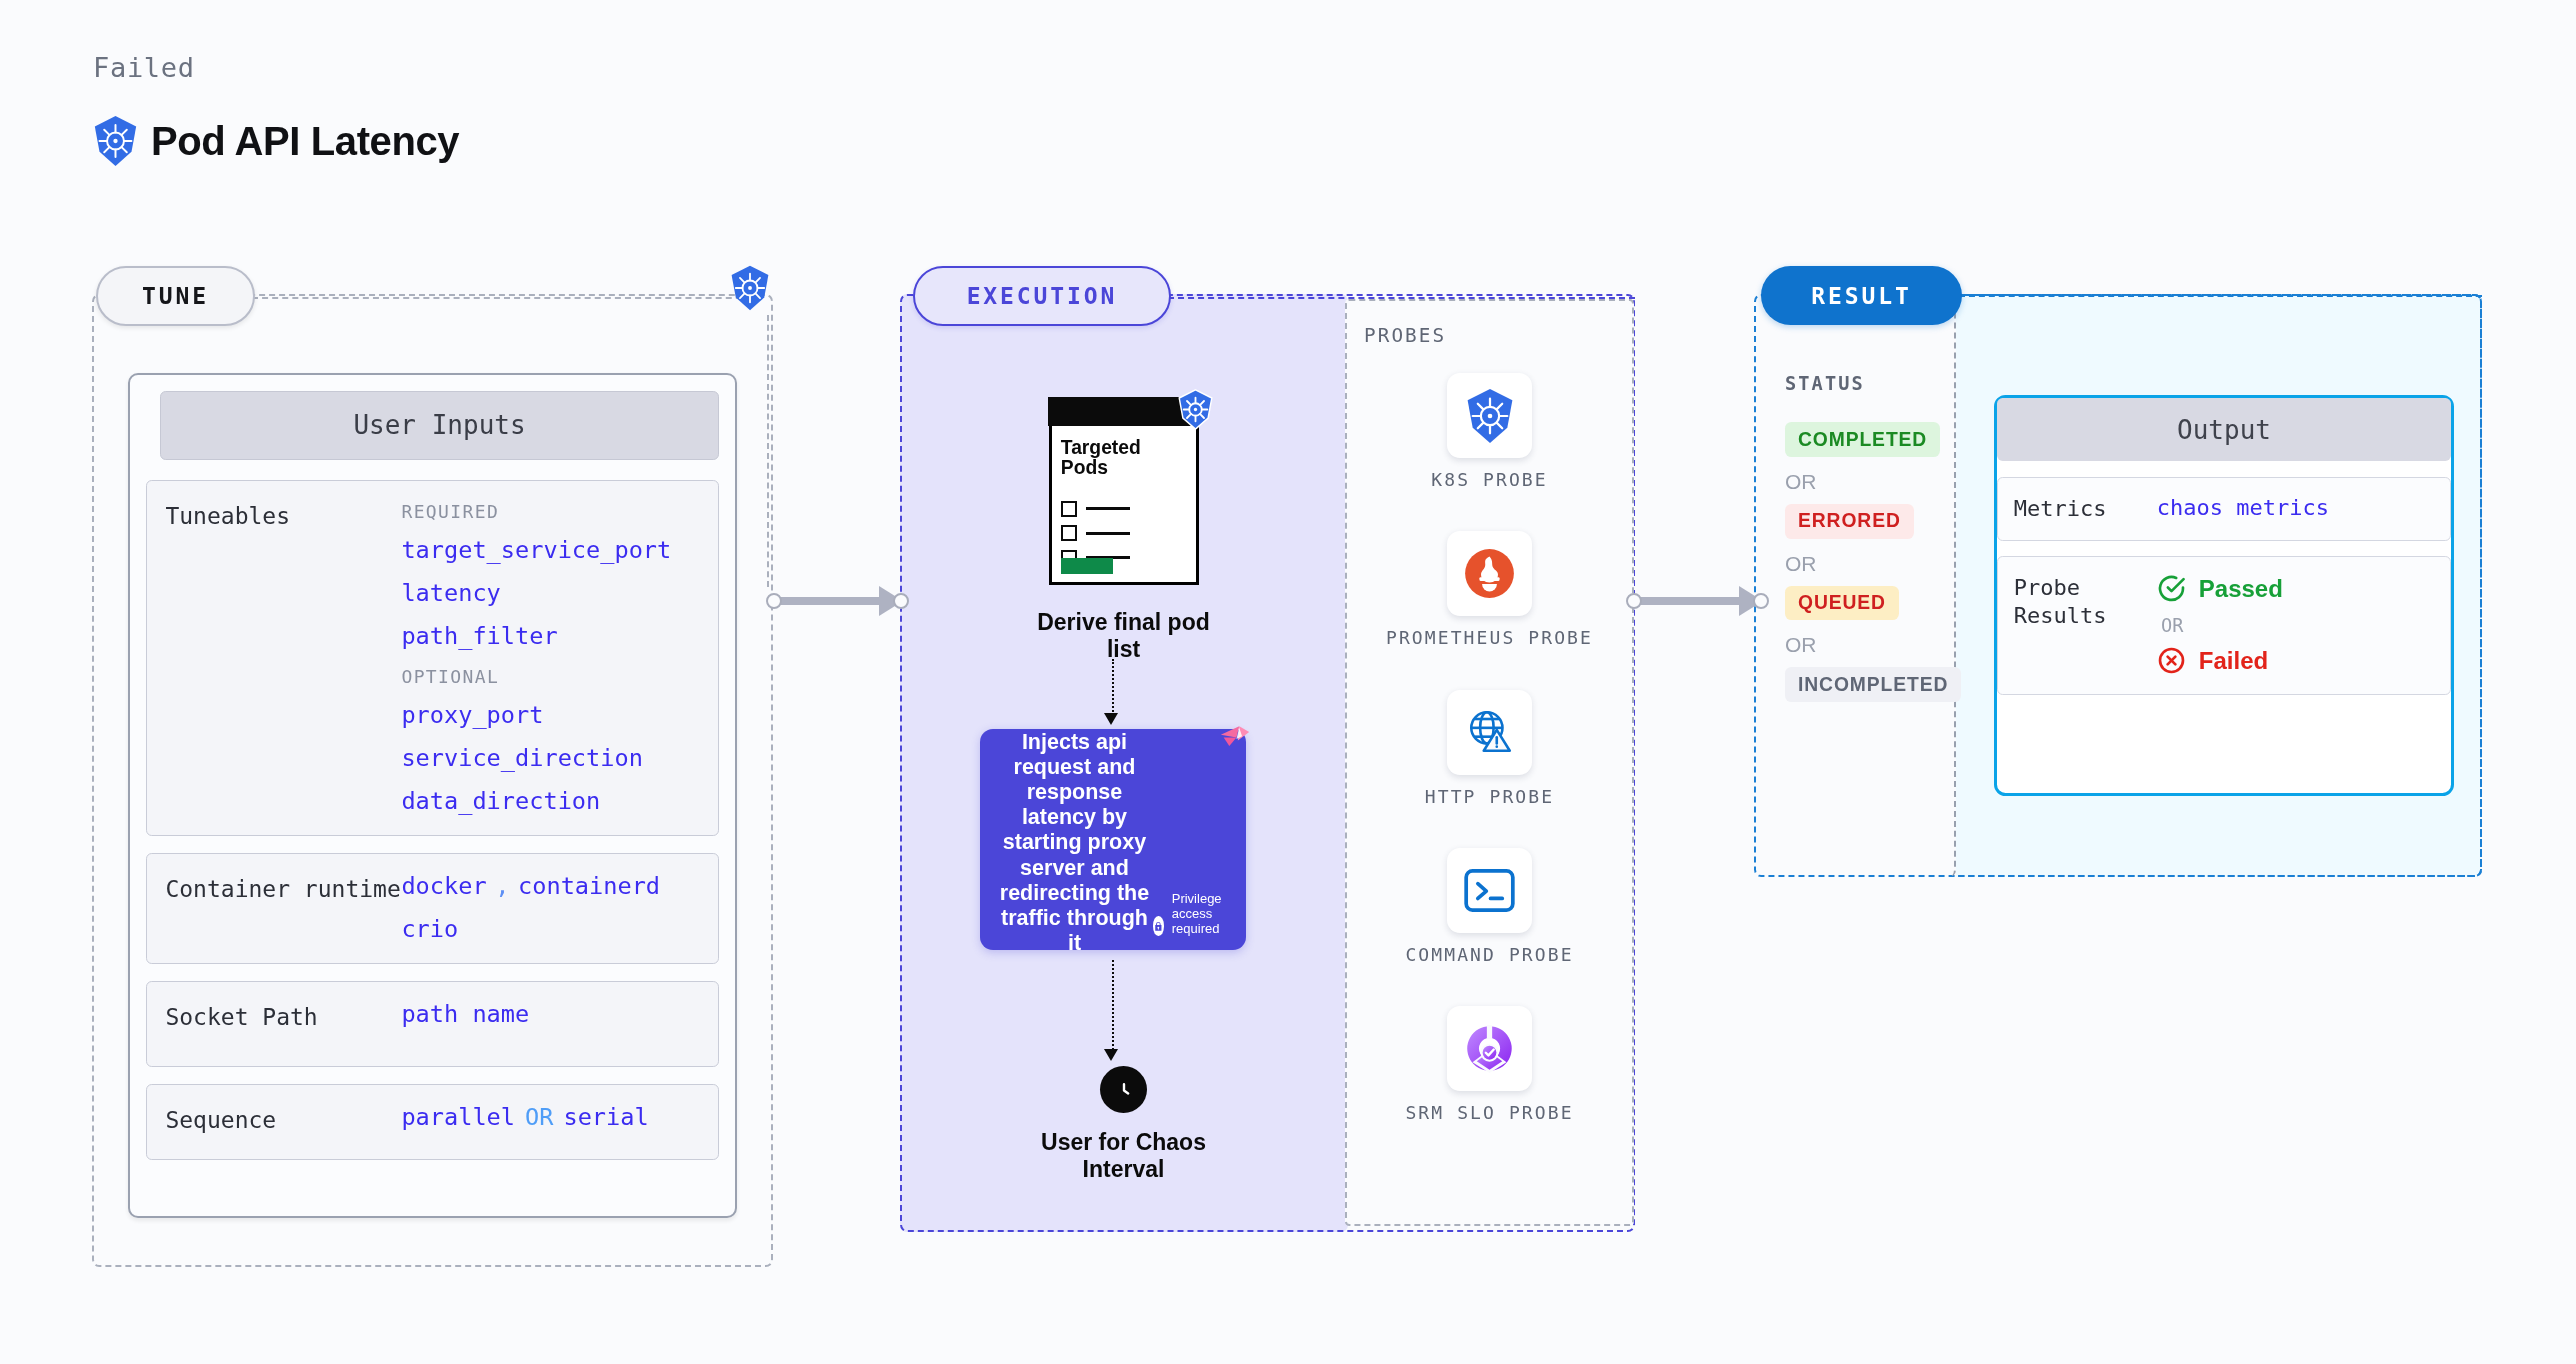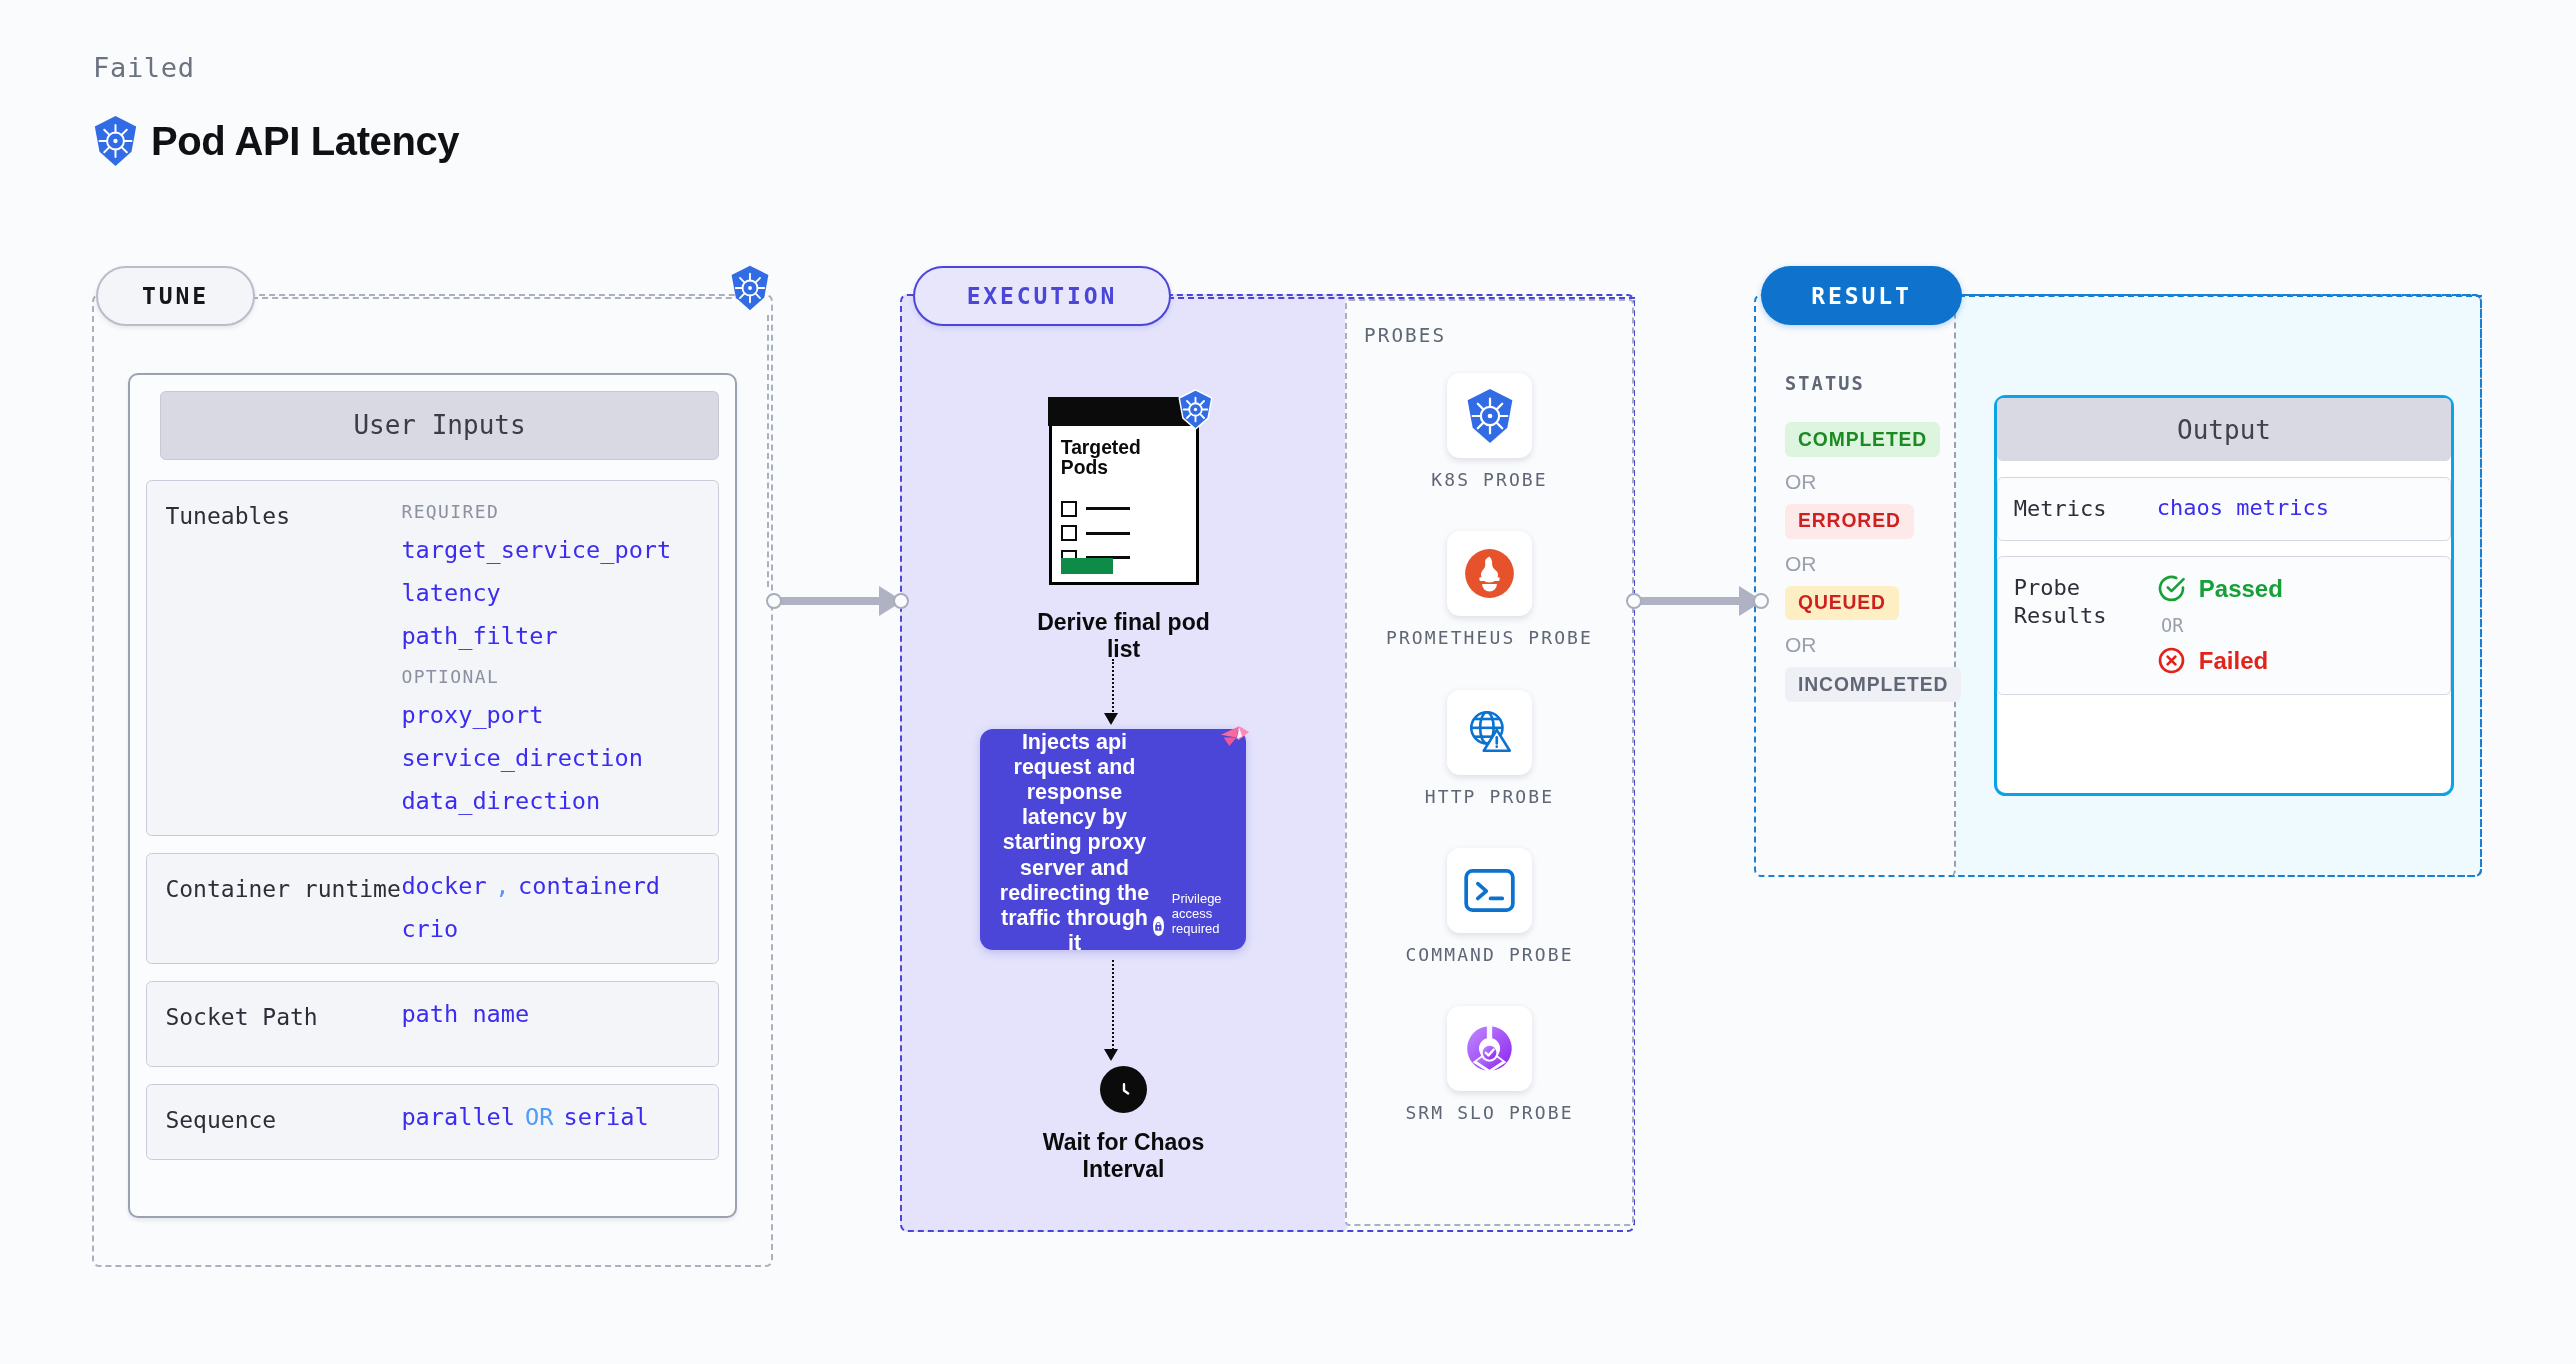--- a/index.html
+++ b/index.html
@@ -409,21 +409,21 @@
 
   <div class="dotted-conn" style="left:1112px; top:960px; height:90px;"></div>
   <div class="arrow-head-down" style="left:1104px; top:1049px;"></div>
 
   <div id="clock-wrap">
     <div class="clock-dot">
       <svg width="24" height="24" viewBox="0 0 24 24">
         <path d="M12 6.2v6.2l4.2 3" stroke="#fff" stroke-width="2.4" fill="none" stroke-linecap="round" stroke-linejoin="round"></path>
       </svg>
     </div>
-    <div id="wait-caption">Wait for Chaos Interval</div>
+    <div id="wait-caption">User for Chaos Interval</div>
   </div>
 
   <div id="probes-label">PROBES</div>
   <div id="probes-list">
 
     <div class="probe">
       <div class="probe-tile">
         <svg width="52" height="56" viewBox="0 0 100 110">
           <path d="M50 2 L94 24 L84 78 L50 108 L16 78 L6 24 Z" fill="#326ce5"></path>
           <g fill="none" stroke="#fff" stroke-width="4.4" stroke-linecap="round">

